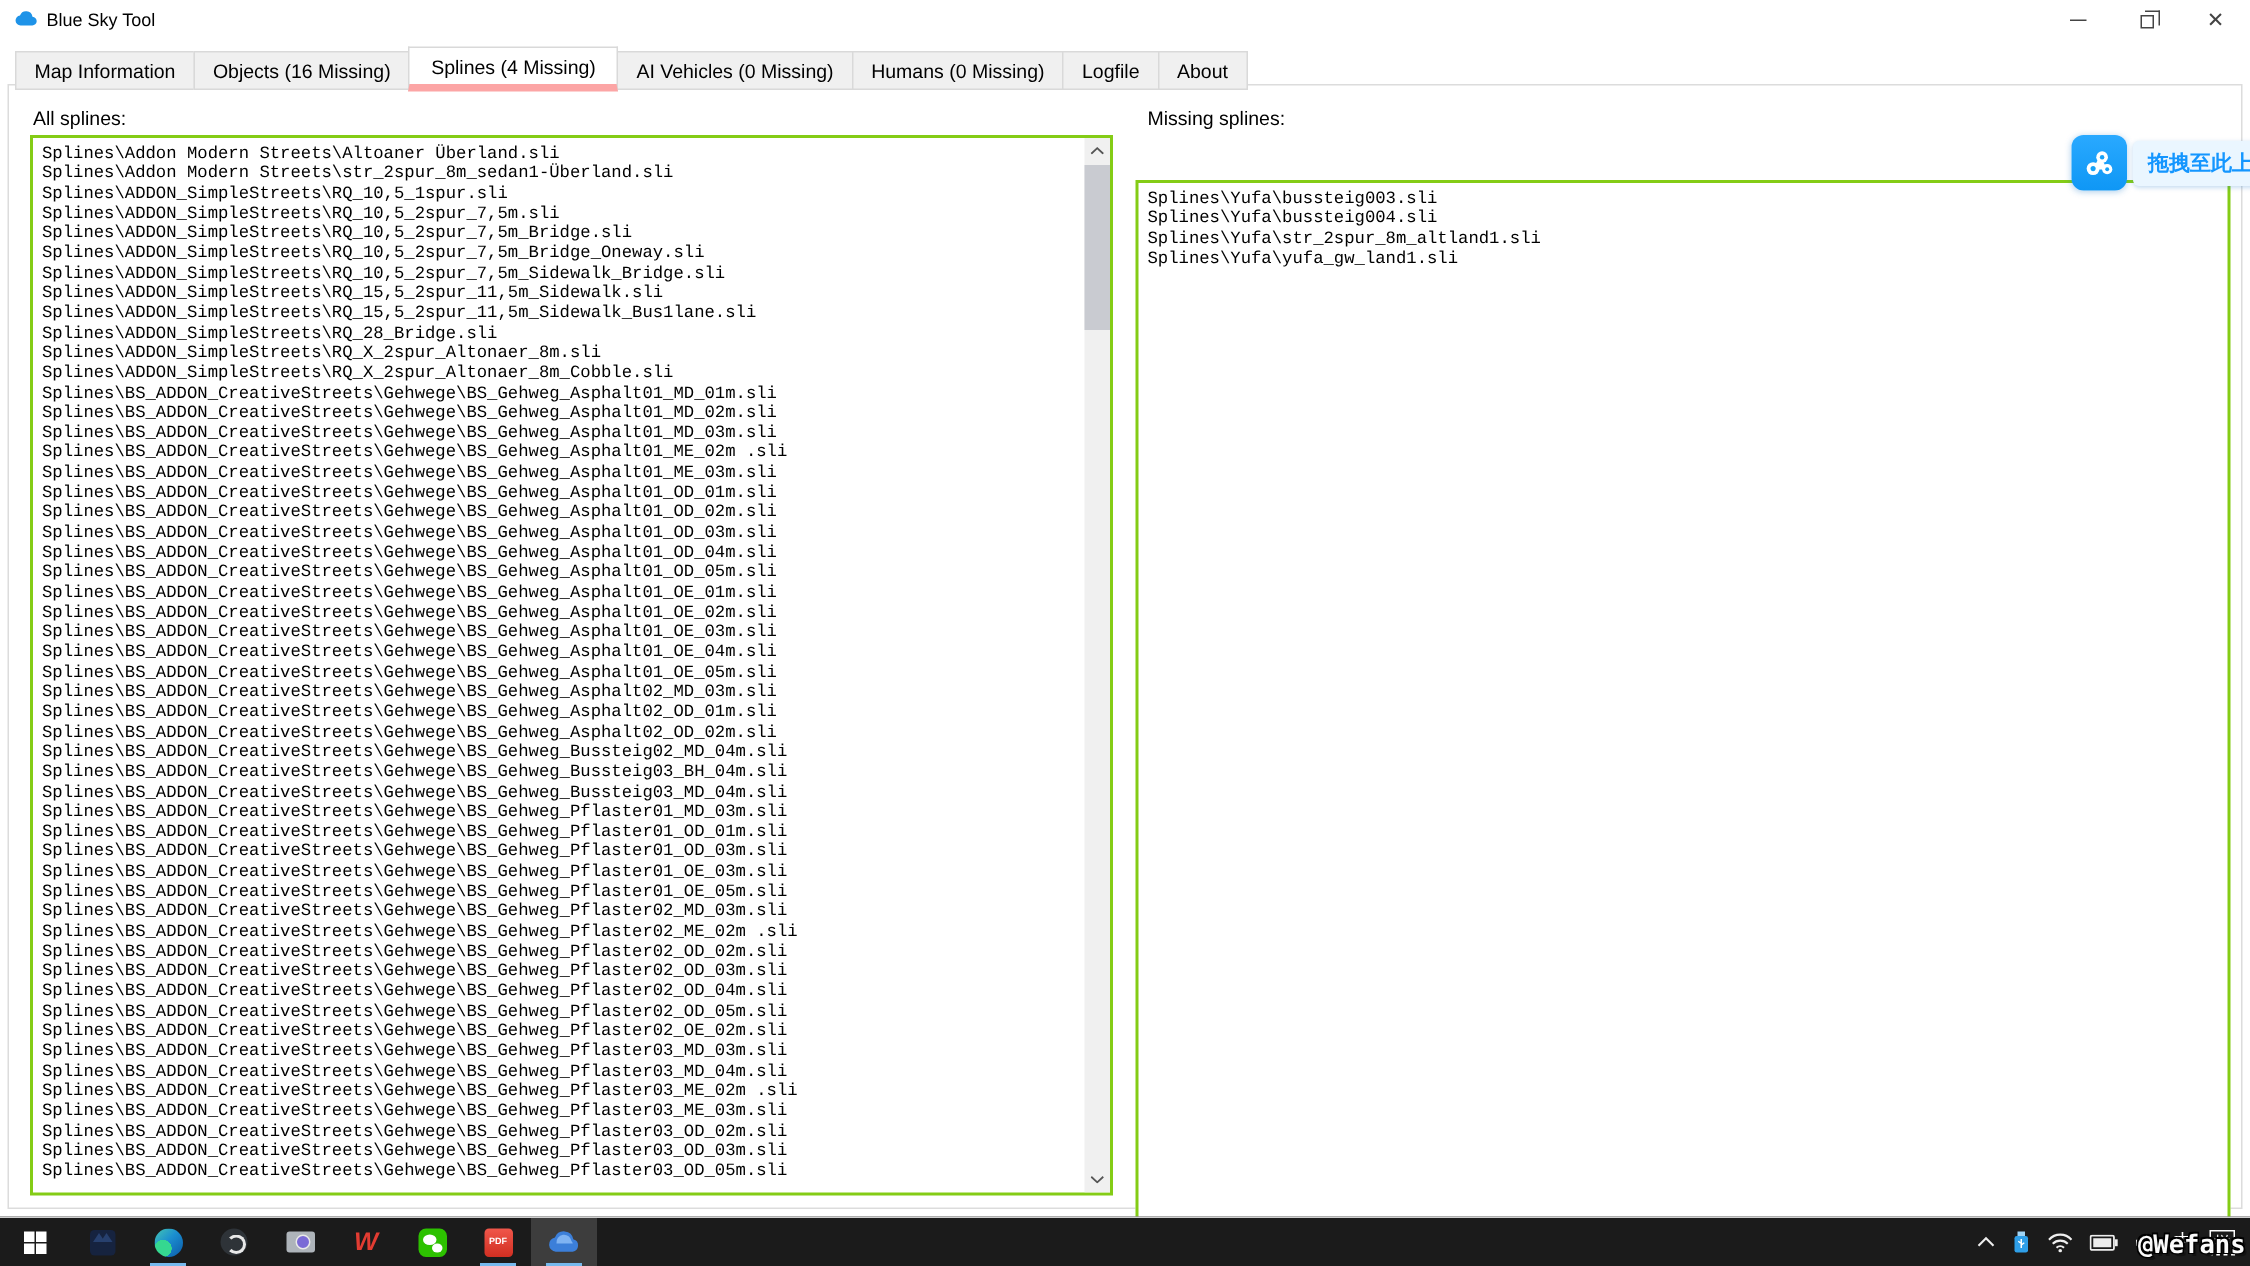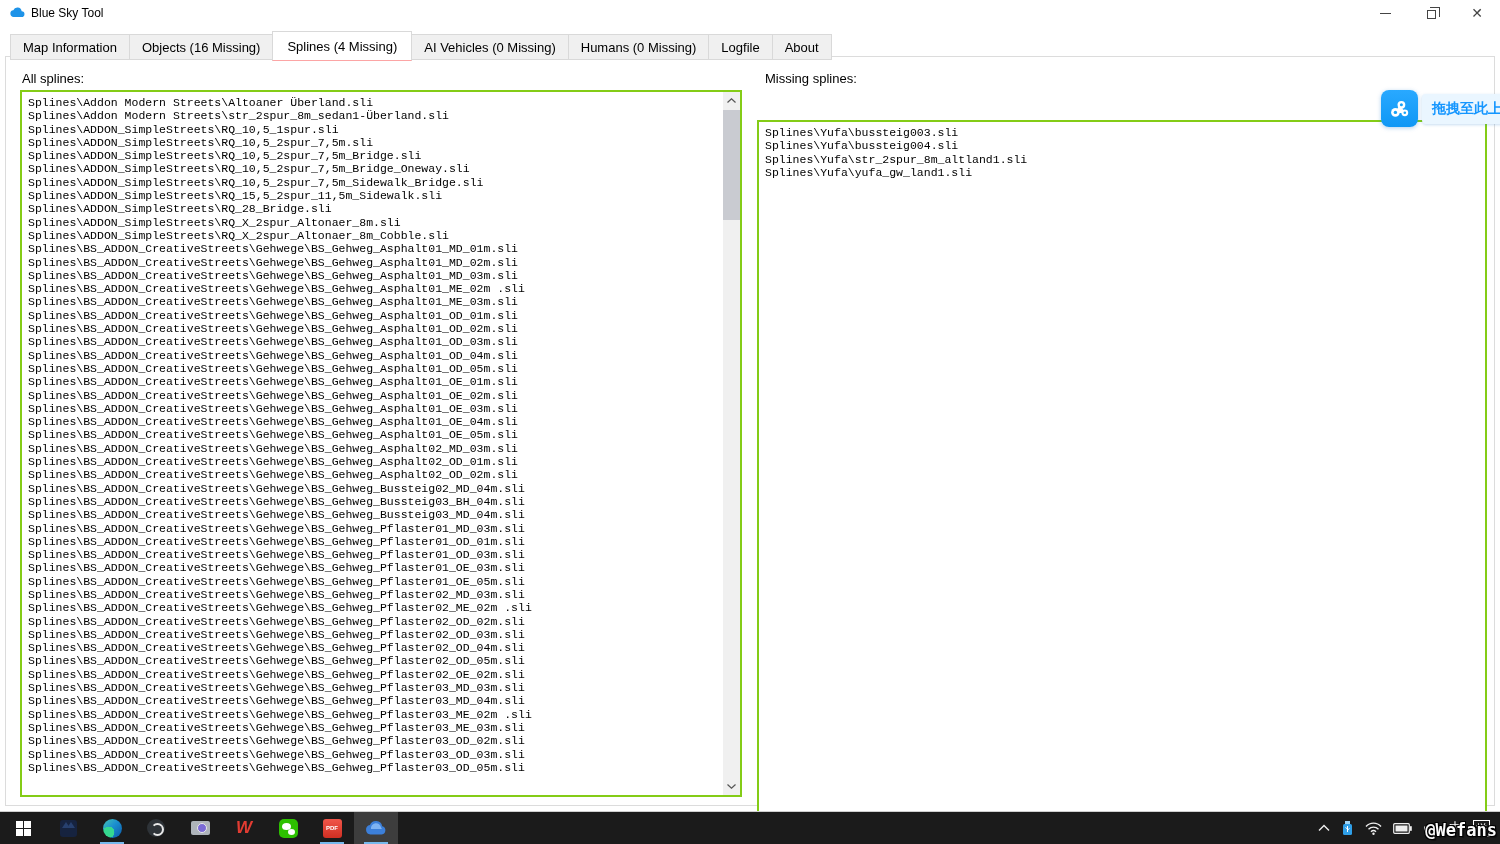--- a/index.html
+++ b/index.html
@@ -24,21 +24,21 @@
   .win-btn .restore-glyph { position:relative; width:9px; height:9px; border:1px solid #444; margin-top:2px; background:#fff;}
   .win-btn .restore-glyph:before { content:""; position:absolute; left:2px; top:-4px; width:9px; height:9px;
              border:1px solid #444; border-bottom:none; border-left:none; }
   .win-btn.close { font-size:14px; }
 
   
   .tabstrip { position:absolute; top:31px; left:10px; display:flex; align-items:flex-end; z-index:4; }
   .tab { height:26px; padding:0 12px; display:flex; align-items:center; font-size:13px; color:#000;
          background:#f0f0f0; border:1px solid #d9d9d9; margin-left:-1px; white-space:nowrap; }
   .tab:first-child { margin-left:0; }
-  .tab.active { height:30px; background:#fff; border-bottom:1px solid #fca5a5; margin-bottom:-1px; z-index:5;
+  .tab.active { height:30px; background:#fff; border-bottom:5px solid #fca5a5; margin-bottom:-1px; z-index:5;
                 padding:0 14px; }
   .tabpage { position:absolute; left:5px; top:56px; width:1490px; height:750px;
              border:1px solid #dcdcdc; background:#fff; }
 
   
   .panel-label { position:absolute; top:71px; font-size:13px; color:#000; }
   .panel-label.left { left:22px; }
   .panel-label.right { left:765px; }
 
   
@@ -154,20 +154,21 @@
     <div class="list-content">
 
     <div class="row">Splines\Addon Modern Streets\Altoaner Überland.sli</div>
         <div class="row">Splines\Addon Modern Streets\str_2spur_8m_sedan1-Überland.sli</div>
         <div class="row">Splines\ADDON_SimpleStreets\RQ_10,5_1spur.sli</div>
         <div class="row">Splines\ADDON_SimpleStreets\RQ_10,5_2spur_7,5m.sli</div>
         <div class="row">Splines\ADDON_SimpleStreets\RQ_10,5_2spur_7,5m_Bridge.sli</div>
         <div class="row">Splines\ADDON_SimpleStreets\RQ_10,5_2spur_7,5m_Bridge_Oneway.sli</div>
         <div class="row">Splines\ADDON_SimpleStreets\RQ_10,5_2spur_7,5m_Sidewalk_Bridge.sli</div>
         <div class="row">Splines\ADDON_SimpleStreets\RQ_15,5_2spur_11,5m_Sidewalk.sli</div>
+        <div class="row">Splines\ADDON_SimpleStreets\RQ_15,5_2spur_11,5m_Sidewalk_Bus1lane.sli</div>
         <div class="row">Splines\ADDON_SimpleStreets\RQ_28_Bridge.sli</div>
         <div class="row">Splines\ADDON_SimpleStreets\RQ_X_2spur_Altonaer_8m.sli</div>
         <div class="row">Splines\ADDON_SimpleStreets\RQ_X_2spur_Altonaer_8m_Cobble.sli</div>
         <div class="row">Splines\BS_ADDON_CreativeStreets\Gehwege\BS_Gehweg_Asphalt01_MD_01m.sli</div>
         <div class="row">Splines\BS_ADDON_CreativeStreets\Gehwege\BS_Gehweg_Asphalt01_MD_02m.sli</div>
         <div class="row">Splines\BS_ADDON_CreativeStreets\Gehwege\BS_Gehweg_Asphalt01_MD_03m.sli</div>
         <div class="row">Splines\BS_ADDON_CreativeStreets\Gehwege\BS_Gehweg_Asphalt01_ME_02m .sli</div>
         <div class="row">Splines\BS_ADDON_CreativeStreets\Gehwege\BS_Gehweg_Asphalt01_ME_03m.sli</div>
         <div class="row">Splines\BS_ADDON_CreativeStreets\Gehwege\BS_Gehweg_Asphalt01_OD_01m.sli</div>
         <div class="row">Splines\BS_ADDON_CreativeStreets\Gehwege\BS_Gehweg_Asphalt01_OD_02m.sli</div>

